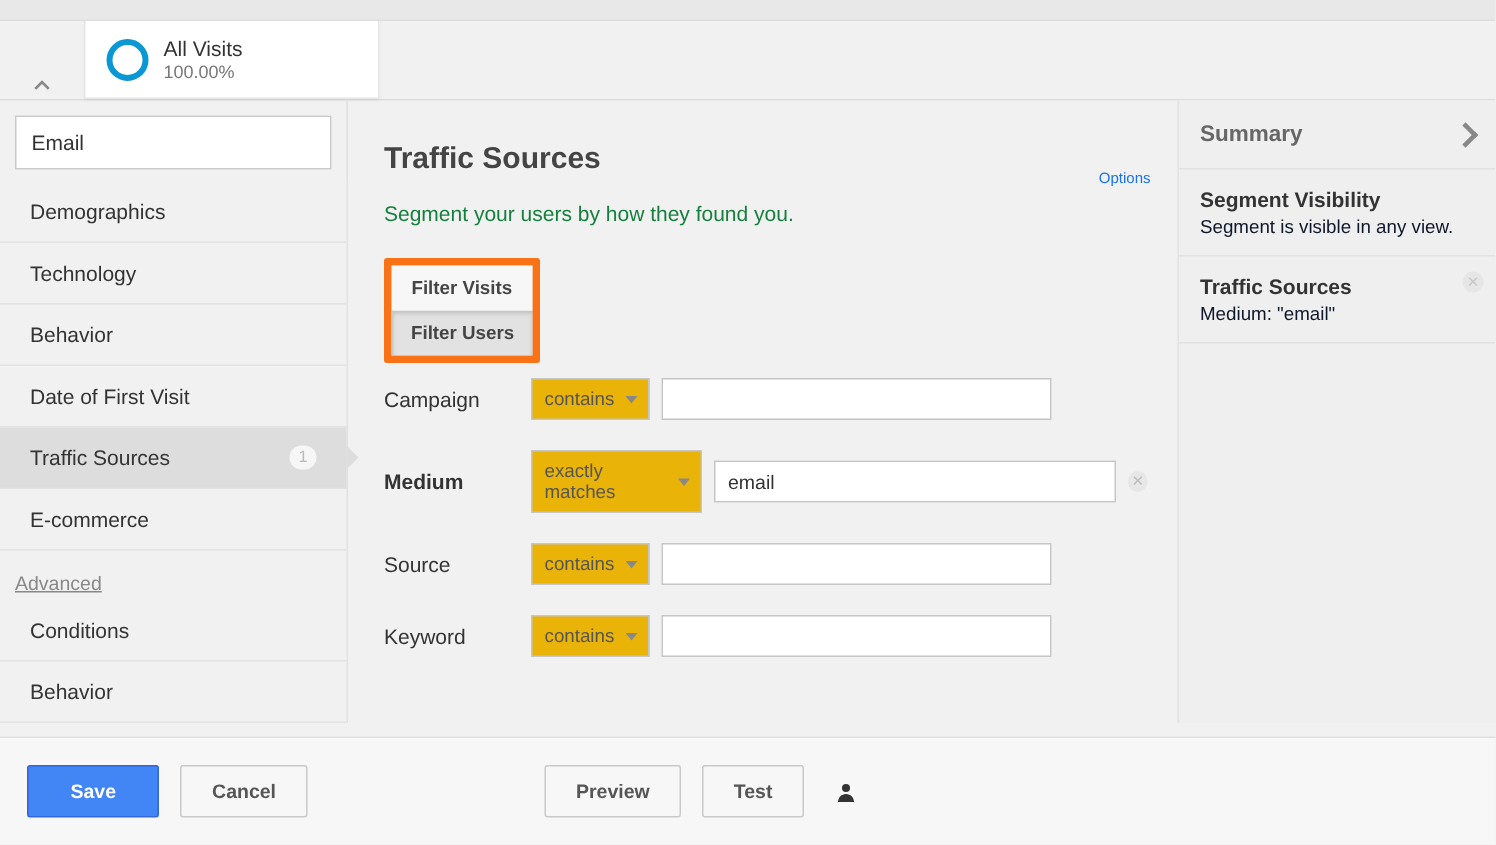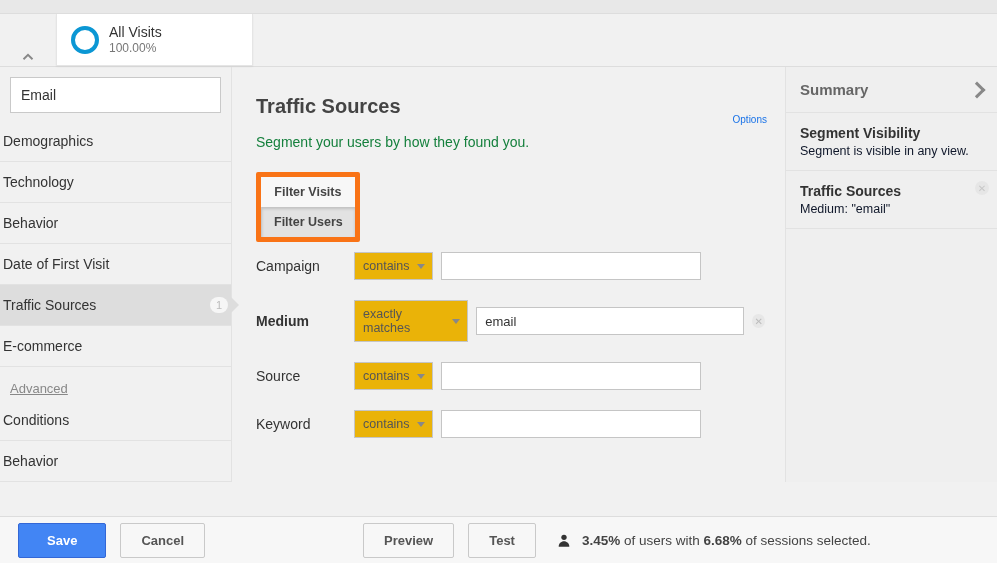--- a/index.html
+++ b/index.html
@@ -18,21 +18,21 @@
 
     .workspace { display: grid; grid-template-columns: 232px 1fr 212px; border-top: 1px solid #ddd; }
 
     
     .left-col { border-right: 1px solid #e2e2e2; display: flex; flex-direction: column; }
     .name-input-wrap { padding: 10px 10px 8px 10px; position: relative; }
     .name-input-wrap::after { content:""; position:absolute; right:-1px; top:0; bottom:0; width:1px; background:#e2e2e2; }
     .name-input { width: 100%; border: 1px solid #c9c9c9; background: #fff; font-size: 14px; padding: 9px 10px; color: #333; }
 
     .nav-list { list-style: none; }
-    .nav-item { font-size: 14px; color: #333; padding: 12px 3px; border-bottom: 1px solid #e2e2e2; cursor: pointer; position: relative; display: flex; justify-content: space-between; align-items: center; }
+    .nav-item { font-size: 14px; color: #333; padding: 12px 20px; border-bottom: 1px solid #e2e2e2; cursor: pointer; position: relative; display: flex; justify-content: space-between; align-items: center; }
     .nav-item.active { background: #ddd; }
     .nav-item.active::after { content:""; position:absolute; right:-8px; top:50%; transform: translateY(-50%); width:0; height:0; border-top:8px solid transparent; border-bottom:8px solid transparent; border-left:8px solid #ddd; }
     .nav-badge { background: #f6f6f6; color: #bbb; font-size: 11px; width: 18px; height: 16px; border-radius: 8px; display: inline-flex; align-items: center; justify-content: center; }
     .nav-section-label { font-size: 13px; color: #888; padding: 14px 10px 4px 10px; text-decoration: underline; }
 
     
     .center-col { position: relative; }
     .options-link { position: absolute; top: 12px; right: 18px; color: #1a73e8; font-size: 10px; cursor: pointer; margin-top: 35px; }
     .panel { padding: 28px 20px 10px 24px; }
     .panel-title { font-size: 20px; font-weight: bold; color: #444; }
@@ -59,21 +59,21 @@
     .right-col { border-left: 1px solid #e2e2e2; background: #efefef; }
     .summary-head { display: flex; justify-content: space-between; align-items: center; padding: 14px 14px; border-bottom: 1px solid #e2e2e2; }
     .summary-head .title { font-size: 15px; font-weight: bold; color: #666; }
     .chev { width: 12px; height: 12px; border-top: 3px solid #888; border-right: 3px solid #888; transform: rotate(45deg); }
     .side-block { padding: 12px 14px; border-bottom: 1px solid #e2e2e2; position: relative; }
     .side-block .btitle { font-size: 14px; font-weight: bold; color: #333; margin-bottom: 3px; }
     .side-block .btext { font-size: 12.5px; color: #0f172a; }
     .side-block .rm { position: absolute; right: 8px; top: 10px; width: 14px; height: 14px; border-radius: 50%; background: #e6e6e6; color: #c7c7c7; font-size: 10px; display: flex; align-items: center; justify-content: center; cursor: pointer; }
 
     
-    .footer { position: absolute; bottom: 0; left: 0; right: 0; height: 47px; border-top: 1px solid #ddd; background: #f7f7f7; display: flex; align-items: center; padding: 0 18px; gap: 14px; }
+    .footer { position: absolute; bottom: 0; left: 0; right: 0; height: 72px; border-top: 1px solid #ddd; background: #f7f7f7; display: flex; align-items: center; padding: 0 18px; gap: 14px; }
     .btn { border: 1px solid #c9c9c9; background: #f7f7f7; padding: 9px 20px; font-size: 13px; font-weight: bold; color: #555; cursor: pointer; border-radius: 2px; }
     .btn.primary { background: #4285f4; border-color: #3367d6; color: #fff; padding: 9px 28px; }
     .footer-spacer { width: 130px; }
     .footer-stat { display: flex; align-items: center; gap: 10px; font-size: 13.5px; color: #444; margin-left: 6px; }
     .footer-stat strong { font-weight: bold; }
     .person-icon { width: 16px; height: 16px; display: inline-block; }
   </style>
 </head>
 <body>
 
@@ -212,15 +212,14 @@
   <button class="btn primary">Save</button>
   <button class="btn">Cancel</button>
   <span class="footer-spacer"></span>
   <button class="btn">Preview</button>
   <button class="btn">Test</button>
   <div class="footer-stat">
     <svg class="person-icon" viewBox="0 0 24 24">
         <circle cx="12" cy="8" r="4" fill="#333"></circle>
         <path d="M4 22c0-4.4 3.6-8 8-8s8 3.6 8 8" fill="#333"></path>
       </svg>
-    <span><strong>3.45%</strong><span> of users with </span><strong>6.68%</strong><span> of sessions selected.</span></span>
   </div>
 </div>
 
 </body></html>

